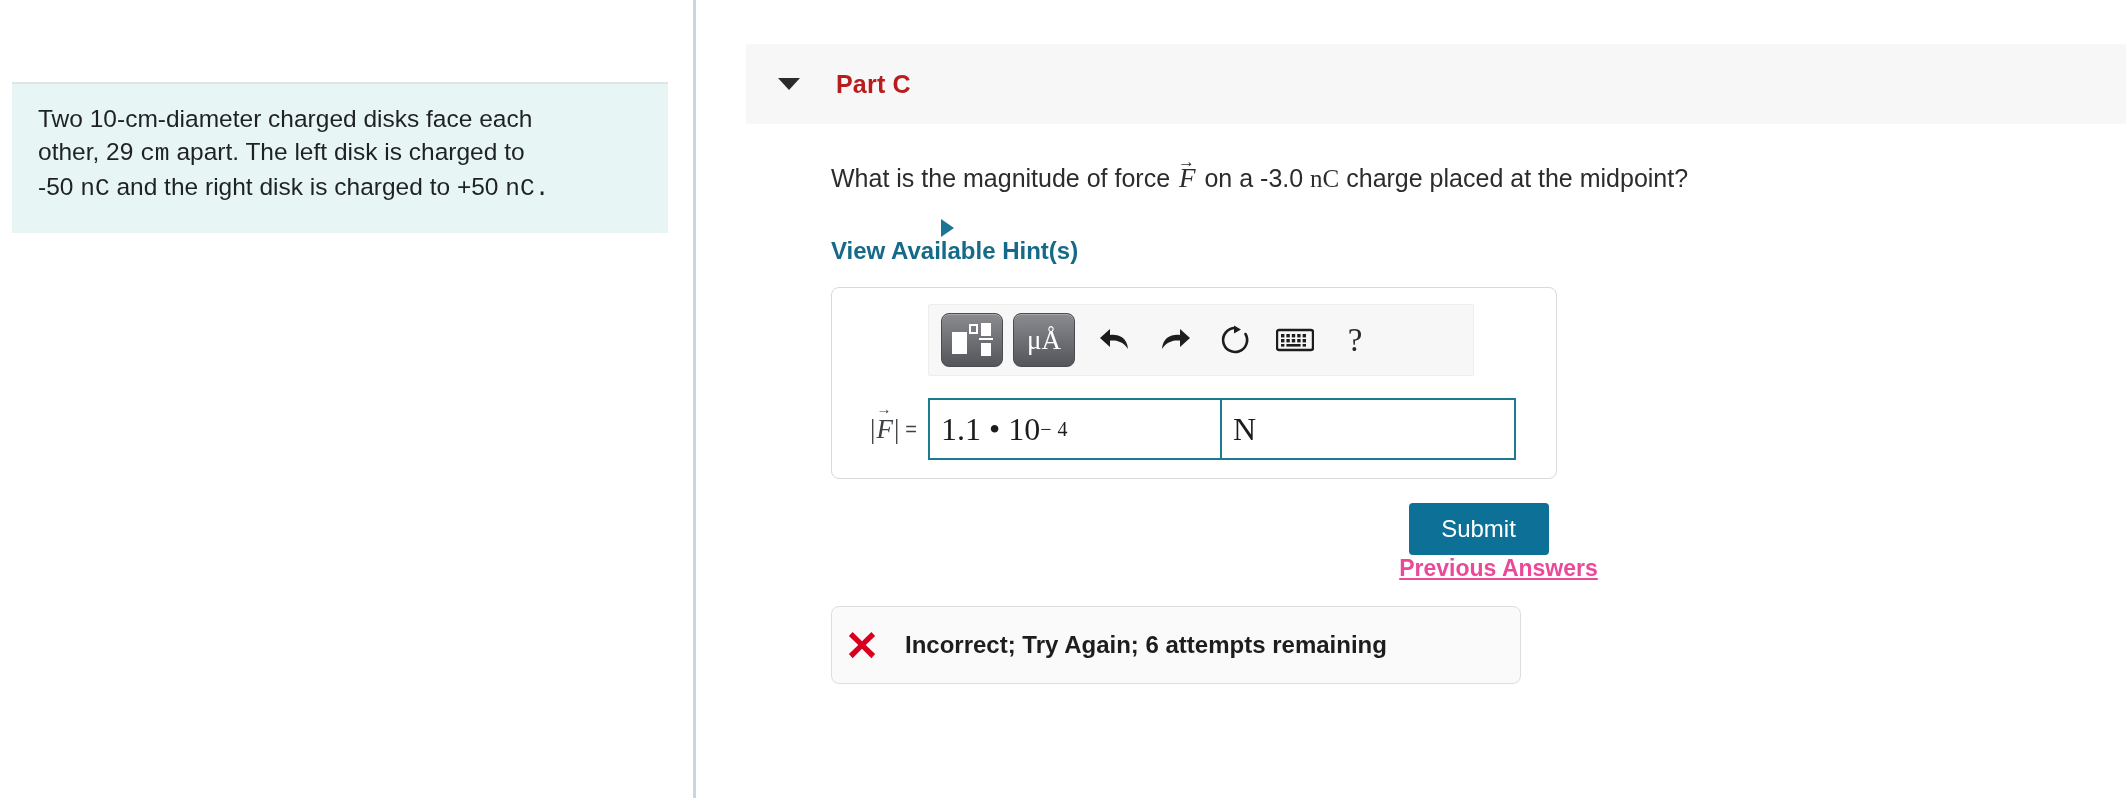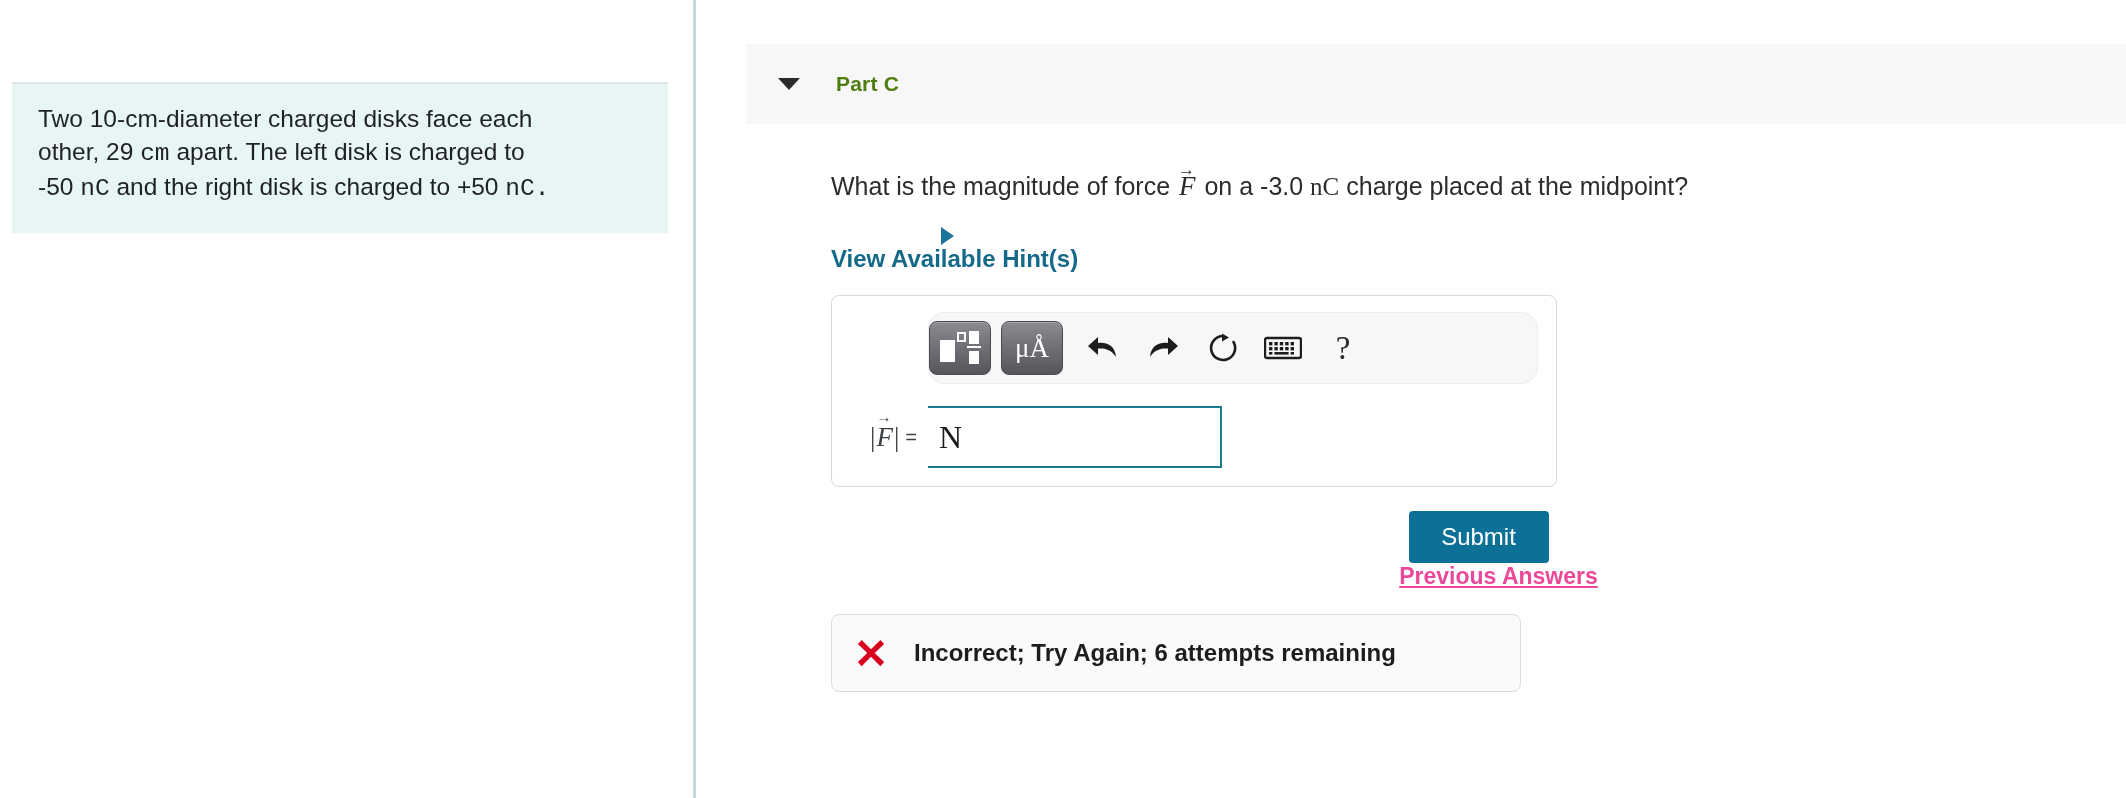--- a/index.html
+++ b/index.html
@@ -54,27 +54,27 @@
   }
   .caret-down {
     margin-left: 32px;
     width: 0; height: 0;
     border-left: 11px solid transparent;
     border-right: 11px solid transparent;
     border-top: 12px solid #2b2b2b;
   }
   .part-title {
     margin-left: 36px;
-    font-size: 21px;
+    font-size: 25px;
     font-weight: bold;
-    color: #4d7c0f;
+    color: #b91c1c;
     letter-spacing: .2px;
   }
 
-  .body-area { position: absolute; left: 0; top: 124px; width: 1430px; }
+  .body-area { position: absolute; left: 0; top: 116px; width: 1430px; }
 
   .question-line {
     margin-left: 135px;
     margin-top: 47px;
     font-size: 25px;
     color: #2c2c2c;
     font-family: "Liberation Sans", sans-serif;
     line-height: 30px;
     white-space: nowrap;
   }
@@ -129,25 +129,26 @@
     margin-left: 135px;
     margin-top: 22px;
     width: 726px;
     border: 1px solid #d9d9d9;
     border-radius: 8px;
     background: #ffffff;
     padding: 16px 18px 18px 18px;
   }
   .mathbar {
     margin-left: 78px;
-    width: 610px; height: 72px;
+    width: 546px; height: 72px;
     background: #f7f7f7;
     border: 1px solid #ededed;
-    border-radius: 16px;
-    display: flex; align-items: center;
+    border-radius: 2px;
+    display: flex; align-items: center;
+    padding-left: 12px;
   }
   .tool-btn {
     width: 62px; height: 54px;
     border-radius: 8px;
     background: linear-gradient(180deg,#8a8c90 0%,#6d6f74 52%,#54565b 100%);
     border: 1px solid #4a4c50;
     box-shadow: inset 0 1px 0 rgba(255,255,255,.25);
     display: flex; align-items: center; justify-content: center;
     margin-right: 10px;
     cursor: pointer;
@@ -245,21 +246,21 @@
   }
 
   
   .feedback {
     margin-left: 135px; margin-top: 24px;
     width: 690px; height: 78px;
     border: 1px solid #dddddd;
     border-radius: 8px;
     background: #fafafa;
     display: flex; align-items: center;
-    padding-left: 24px;
+    padding-left: 15px;
   }
   .x-icon { width: 30px; height: 30px; }
   .feedback-text {
     margin-left: 28px;
     font-size: 24px;
     font-weight: bold;
     color: #1d1d1d;
   }
 </style>
 </head>
@@ -362,20 +363,24 @@
 
         </div>
 
         <div class="answer-row">
           <div class="ans-label">
             <span>|</span>
               <span class="absF"><span class="arrow">→</span><span>F</span></span>
               <span>|</span>
               <span class="eqsign">=</span>
           </div>
+          <div class="value-field">
+            <span>1.1 • 10</span>
+              <span class="exp">− 4</span>
+          </div>
           <div class="unit-field">
             <span>N</span>
           </div>
         </div>
 
       </div>
 
       <div class="submit-row">
         <button class="submit-btn">Submit</button>
         <span class="prev-answers">Previous Answers</span>

